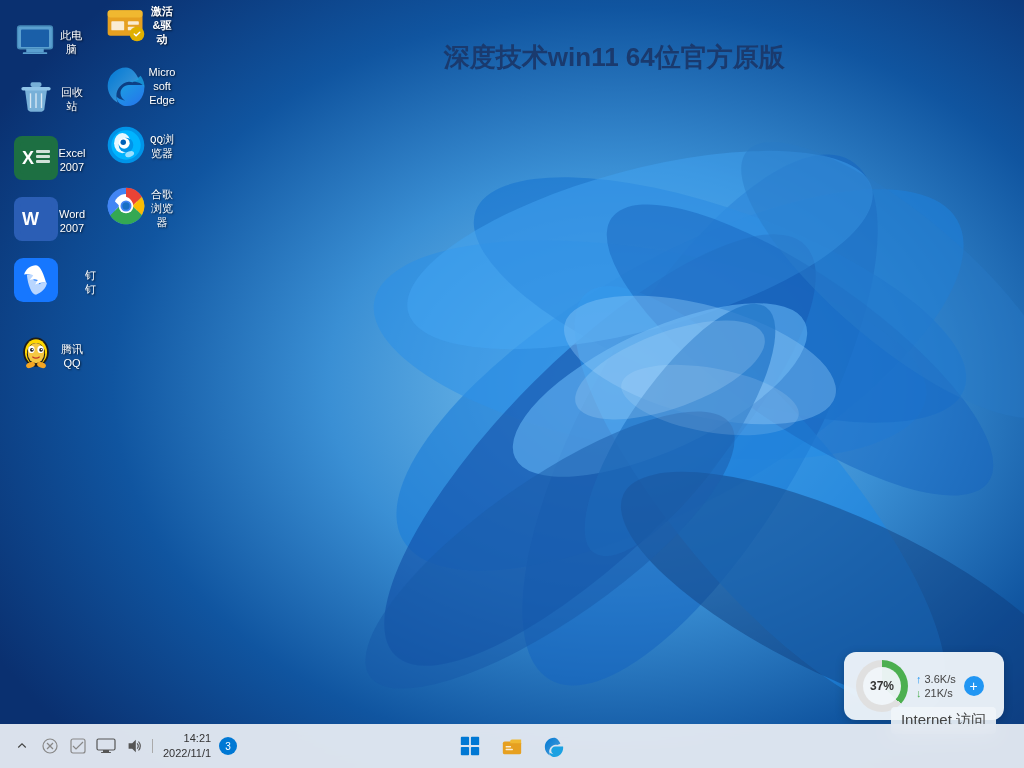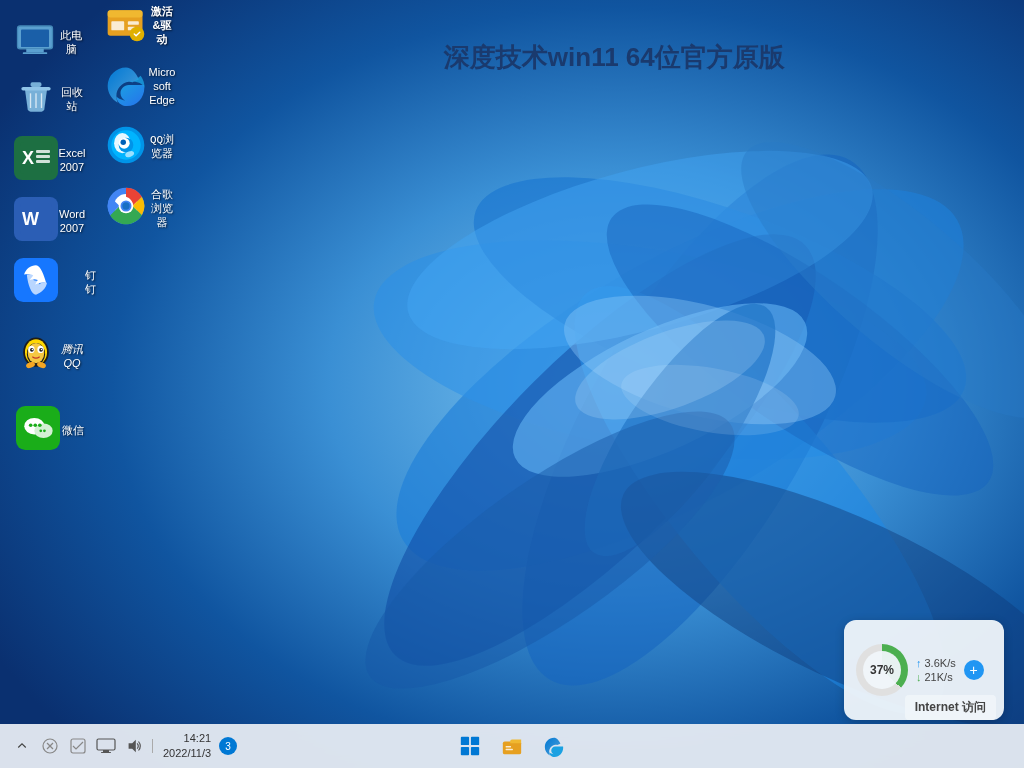--- a/index.html
+++ b/index.html
@@ -86,21 +86,21 @@
       text-align: right;
     }
 
     
     #network-widget {
       position: absolute;
       bottom: 48px;
       right: 20px;
       background: rgba(240, 245, 250, 0.95);
       border-radius: 12px;
-      padding: 24px 12px;
+      padding: 8px 12px;
       display: flex;
       align-items: center;
       gap: 8px;
       box-shadow: 0 2px 10px rgba(0,0,0,0.2);
       min-width: 160px;
     }
 
     #network-circle {
       width: 52px;
       height: 52px;
@@ -150,28 +150,27 @@
       color: white;
       display: flex;
       align-items: center;
       justify-content: center;
       font-size: 14px;
       cursor: pointer;
     }
 
     #internet-tooltip {
       position: absolute;
-      bottom: 48px;
+      bottom: 34px;
       right: 28px;
       background: rgba(240, 245, 250, 0.9);
       padding: 4px 10px;
       border-radius: 4px;
-      font-size: 12px;
+      font-size: 15px;
       color: #444;
-      font-weight: bold;
     }
 
     
     #taskbar {
       position: absolute;
       bottom: 0;
       left: 0;
       width: 1024px;
       height: 44px;
       background: rgba(230, 235, 242, 0.95);
@@ -441,21 +440,21 @@
       <div class="icon-img">
         <svg viewBox="0 0 48 48" width="44" height="44">
           <rect width="48" height="48" rx="10" fill="#1677FF"></rect>
           <path d="M24 8 C18 8 13 12 11 18 C14 17 18 17 21 19 L17 24 C20 23 23 23 26 24 L23 29 C27 27 31 26 35 27 C33 20 29 8 24 8Z" fill="white"></path>
           <path d="M24 40 C30 38 35 33 36 27 C33 26 29 27 27 29 L29 24 C26 25 23 25 21 24 L24 19 C21 17 17 17 14 18 C15 29 19 40 24 40Z" fill="white" opacity="0.7"></path>
         </svg>
       </div>
       <span class="icon-label">钉钉</span>
     </div>
 
-    <div class="desktop-icon" style="margin-top: 5px; font-style: italic;">
+    <div class="desktop-icon" style="margin-top: 5px;">
       <div class="icon-img">
         <svg viewBox="0 0 48 48" width="44" height="44">
           <ellipse cx="24" cy="22" rx="14" ry="16" fill="#1d1d1d"></ellipse>
           <ellipse cx="24" cy="22" rx="12" ry="14" fill="#ffd700"></ellipse>
           <ellipse cx="24" cy="24" rx="10" ry="12" fill="#1d1d1d"></ellipse>
 
           <ellipse cx="24" cy="23" rx="9" ry="11" fill="#f5c842"></ellipse>
           <ellipse cx="19" cy="19" rx="3.5" ry="4" fill="white"></ellipse>
           <ellipse cx="29" cy="19" rx="3.5" ry="4" fill="white"></ellipse>
           <circle cx="19.5" cy="19.5" r="2" fill="#1d1d1d"></circle>
@@ -464,36 +463,20 @@
           <circle cx="30" cy="19" r="0.8" fill="white"></circle>
           <path d="M20 27 Q24 30 28 27" stroke="#c0392b" stroke-width="1.2" fill="none"></path>
 
           <ellipse cx="18" cy="36" rx="5" ry="3" fill="#f5a623" transform="rotate(-20 18 36)"></ellipse>
           <ellipse cx="30" cy="36" rx="5" ry="3" fill="#f5a623" transform="rotate(20 30 36)"></ellipse>
         </svg>
       </div>
       <span class="icon-label">腾讯QQ</span>
     </div>
 
-    <div class="desktop-icon" style="margin-top: 5px;">
-      <div class="icon-img">
-        <svg viewBox="0 0 48 48" width="44" height="44">
-          <rect width="48" height="48" rx="10" fill="#1aad19"></rect>
-
-          <ellipse cx="20" cy="22" rx="11" ry="9" fill="white"></ellipse>
-          <ellipse cx="30" cy="27" rx="10" ry="8" fill="#d4f0d4"></ellipse>
-          <circle cx="16" cy="21" r="2" fill="#1aad19"></circle>
-          <circle cx="21" cy="21" r="2" fill="#1aad19"></circle>
-          <circle cx="26" cy="21" r="2" fill="#1aad19"></circle>
-          <circle cx="27" cy="27" r="1.5" fill="#1aad19"></circle>
-          <circle cx="31" cy="27" r="1.5" fill="#1aad19"></circle>
-        </svg>
-      </div>
-      <span class="icon-label">微信</span>
-    </div>
   </div>
 
   <div id="network-widget">
     <div id="network-circle">
       <div id="network-circle-inner">37%</div>
     </div>
     <div id="network-stats">
       <div class="net-stat">
         <span class="net-up">↑</span>
         <span>3.6K/s</span>
@@ -580,20 +563,20 @@
           <polygon points="4,7 8,7 12,3 12,17 8,13 4,13" fill="#555"></polygon>
           <path d="M13.5 7 Q16 10 13.5 13" stroke="#555" stroke-width="1.3" fill="none"></path>
           <path d="M15 5 Q19 10 15 15" stroke="#555" stroke-width="1.3" fill="none"></path>
         </svg>
       </div>
 
       <div class="tray-sep"></div>
 
       <div id="clock">
         <span>14:21</span>
-        <span>2022/11/3</span>
+        <span>2022/11/1</span>
       </div>
 
       <div id="notification-badge">3</div>
     </div>
   </div>
 
 </div>
 
 </body></html>

